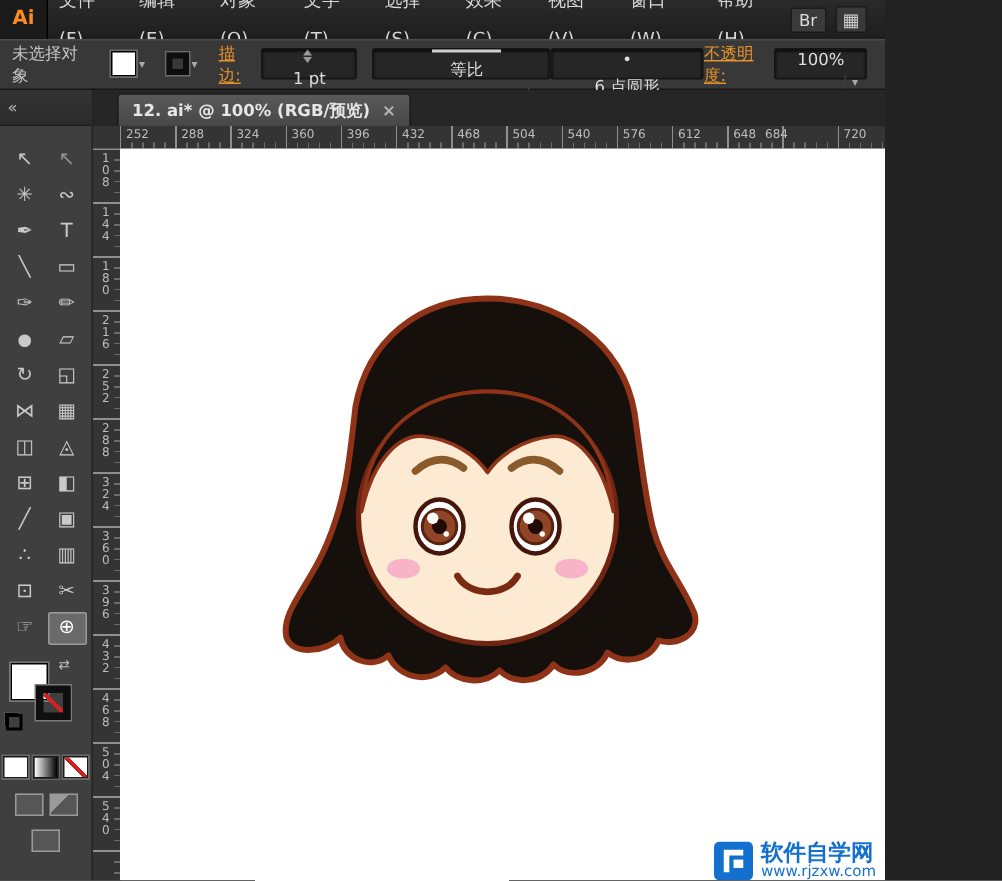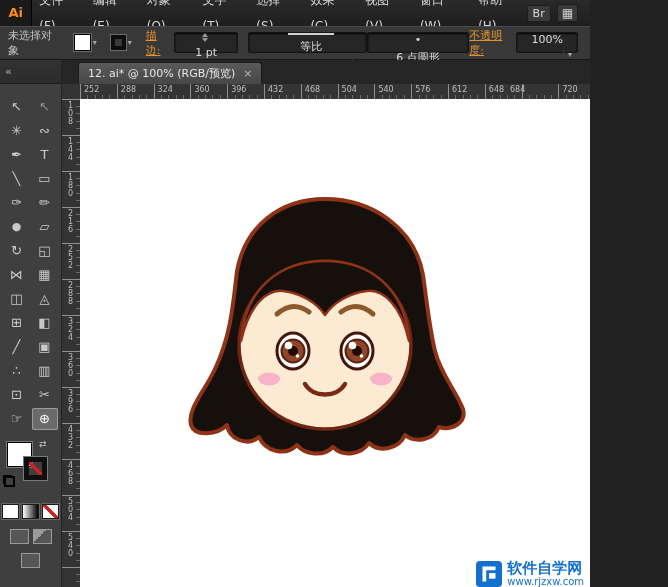--- a/index.html
+++ b/index.html
@@ -41,21 +41,21 @@
   .w-profile{width:110px;margin-right:0;padding-left:12px;}
   .w-brush{width:100px;}
   .w-opacity{width:56px;margin-right:4px;}
   .opacity-wrap{margin-left:auto;display:flex;align-items:center;}
 
   
   .tabrow{position:absolute;top:60px;left:62px;right:0;height:24px;background:#262626;
           border-bottom:1px solid #161616;display:flex;align-items:flex-end;}
   .doc-tab{margin-left:16px;height:21px;background:linear-gradient(#5a5a5a,#474747);border:1px solid #1c1c1c;
            border-bottom:none;border-radius:3px 3px 0 0;display:flex;align-items:center;gap:8px;
-           padding:0 9px;font-size:11px;color:#e6e6e6;}
+           padding:0 9px;font-size:11px;color:#e6e6e6;font-weight:bold;}
   .tab-close{color:#b5b5b5;font-size:11px;cursor:pointer;}
 
   
   .hruler{position:absolute;top:84px;left:80px;right:0;height:15px;background:#343434;
           border-bottom:1px solid #1d1d1d;
           background-image:
             repeating-linear-gradient(90deg,#8f8f8f 0 1px,transparent 1px 36.8px),
             repeating-linear-gradient(90deg,#6b6b6b 0 1px,transparent 1px 7.36px);
           background-size:100% 15px,100% 4px;background-position:0 0,0 bottom;background-repeat:no-repeat;}
   .hnum{position:absolute;top:1px;font-size:8px;color:#bdbdbd;}

